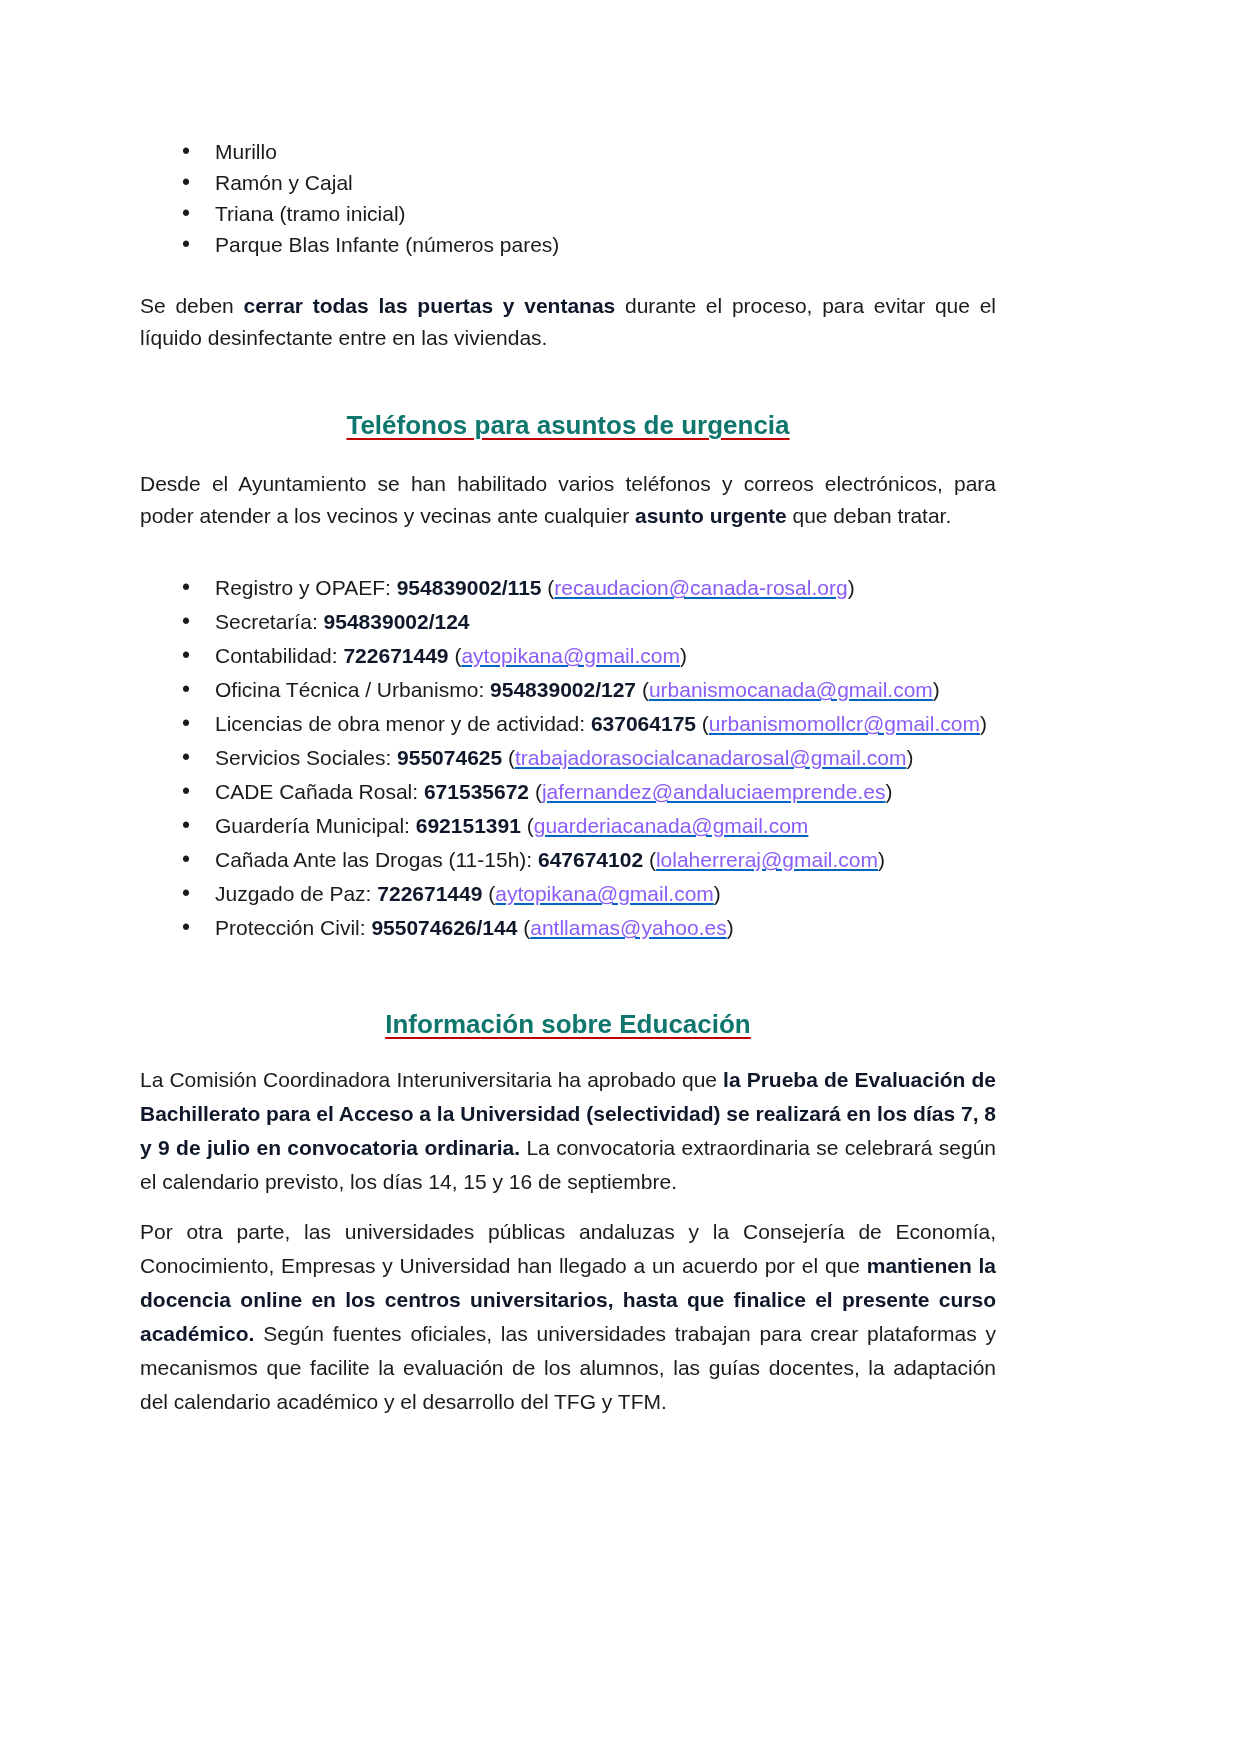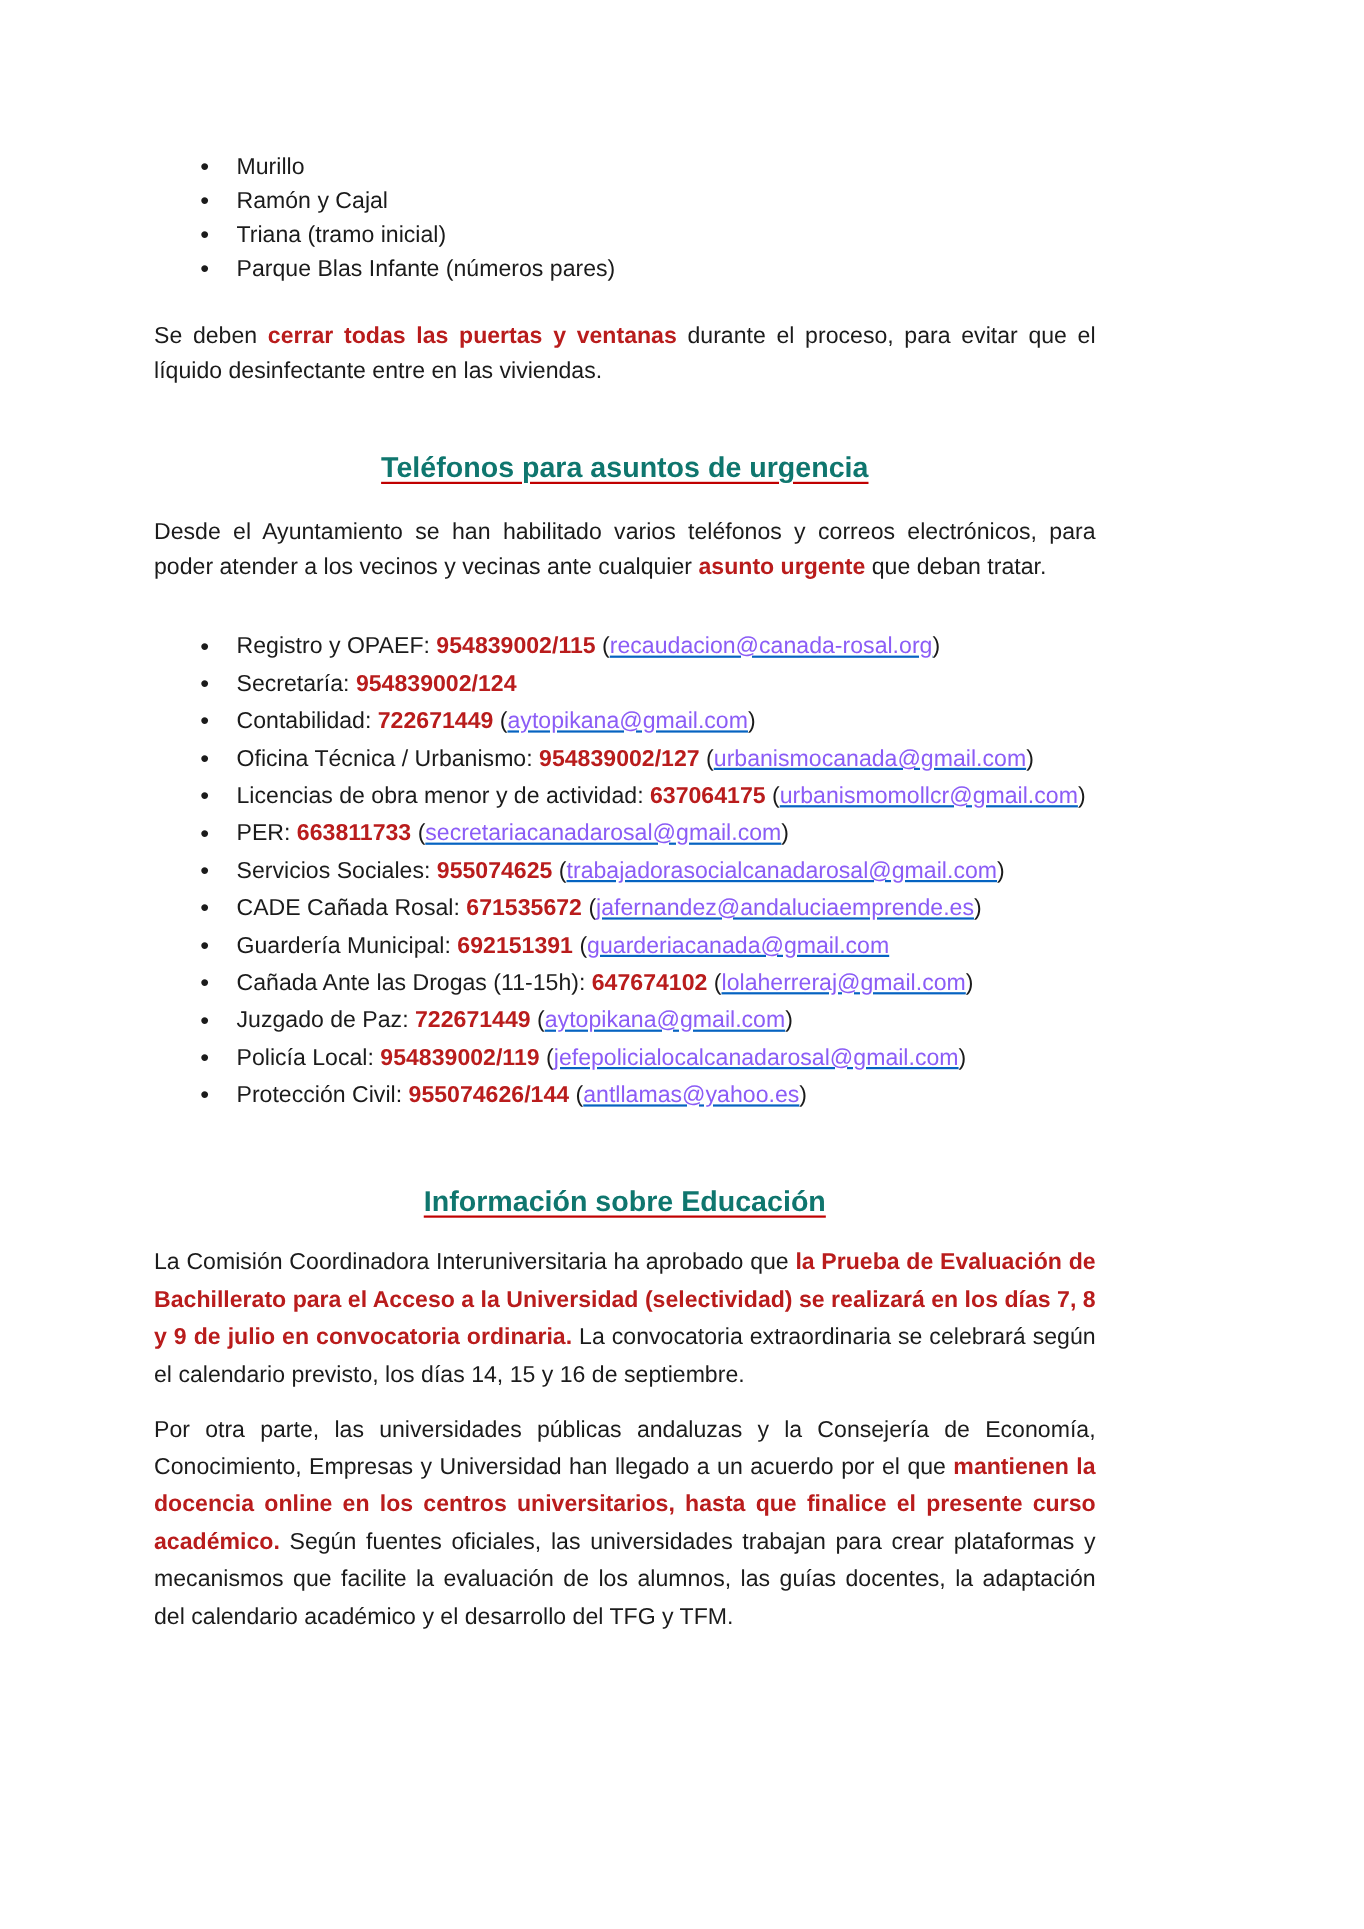--- a/index.html
+++ b/index.html
@@ -38,21 +38,21 @@
     color: #1b1b1b;
   }
   ul.street-list li { margin: 0; }
   ul.phone-list { margin-top: 40px; }
   ul.phone-list li { margin-bottom: 3px; line-height: 31px; white-space: nowrap; }
   .para {
     margin: 30px 0 0 0;
     line-height: 32px;
     text-align: justify;
   }
-  .para b, ul.bullet-list b { font-weight: 700; color: #b91c1c; }
+  .para b, ul.bullet-list b { font-weight: 700; color: #0f172a; }
   h2.red-heading {
     margin: 52px 0 0 0;
     text-align: center;
     font-size: 26px;
     font-weight: 700;
     line-height: 38px;
   }
   h2.red-heading .hd {
     color: #0f766e;
     text-decoration: underline;
@@ -88,27 +88,25 @@
   <h2 class="red-heading"><span class="hd">Teléfonos para asuntos de urgencia</span></h2>
 
   <p class="para intro"><span>Desde el Ayuntamiento se han habilitado varios teléfonos y correos electrónicos, para poder atender a los vecinos y vecinas ante cualquier </span><b>asunto urgente</b><span> que deban tratar.</span></p>
 
   <ul class="bullet-list phone-list">
       <li><span>Registro y OPAEF: </span><b>954839002/115</b> (<a class="email-link" href="#">recaudacion@canada-rosal.org</a>)</li>
       <li><span>Secretaría: </span><b>954839002/124</b></li>
       <li><span>Contabilidad: </span><b>722671449</b> (<a class="email-link" href="#">aytopikana@gmail.com</a>)</li>
       <li><span>Oficina Técnica / Urbanismo: </span><b>954839002/127</b> (<a class="email-link" href="#">urbanismocanada@gmail.com</a>)</li>
       <li><span>Licencias de obra menor y de actividad: </span><b>637064175</b> (<a class="email-link" href="#">urbanismomollcr@gmail.com</a>)</li>
-      <li><span>PER: </span><b>663811733</b> (<a class="email-link" href="#">secretariacanadarosal@gmail.com</a>)</li>
       <li><span>Servicios Sociales: </span><b>955074625</b> (<a class="email-link" href="#">trabajadorasocialcanadarosal@gmail.com</a>)</li>
       <li><span>CADE Cañada Rosal: </span><b>671535672</b> (<a class="email-link" href="#">jafernandez@andaluciaemprende.es</a>)</li>
       <li><span>Guardería Municipal: </span><b>692151391</b> (<a class="email-link" href="#">guarderiacanada@gmail.com</a></li>
       <li><span>Cañada Ante las Drogas (11-15h): </span><b>647674102</b> (<a class="email-link" href="#">lolaherreraj@gmail.com</a>)</li>
       <li><span>Juzgado de Paz: </span><b>722671449</b> (<a class="email-link" href="#">aytopikana@gmail.com</a>)</li>
-      <li><span>Policía Local: </span><b>954839002/119</b> (<a class="email-link" href="#">jefepolicialocalcanadarosal@gmail.com</a>)</li>
       <li><span>Protección Civil: </span><b>955074626/144</b> (<a class="email-link" href="#">antllamas@yahoo.es</a>)</li>
     </ul>
 
   <h2 class="red-heading edu-heading"><span class="hd">Información sobre Educación</span></h2>
 
   <p class="para edu1"><span>La Comisión Coordinadora Interuniversitaria ha aprobado que </span><b>la Prueba de Evaluación de Bachillerato para el Acceso a la Universidad (selectividad) se realizará en los días 7, 8 y 9 de julio en convocatoria ordinaria.</b><span> La convocatoria extraordinaria se celebrará según el calendario previsto, los días 14, 15 y 16 de septiembre.</span></p>
 
   <p class="para edu2"><span>Por otra parte, las universidades públicas andaluzas y la Consejería de Economía, Conocimiento, Empresas y Universidad han llegado a un acuerdo por el que </span><b>mantienen la docencia online en los centros universitarios, hasta que finalice el presente curso académico.</b><span> Según fuentes oficiales, las universidades trabajan para crear plataformas y mecanismos que facilite la evaluación de los alumnos, las guías docentes, la adaptación del calendario académico y el desarrollo del TFG y TFM.</span></p>
 
 </div>

